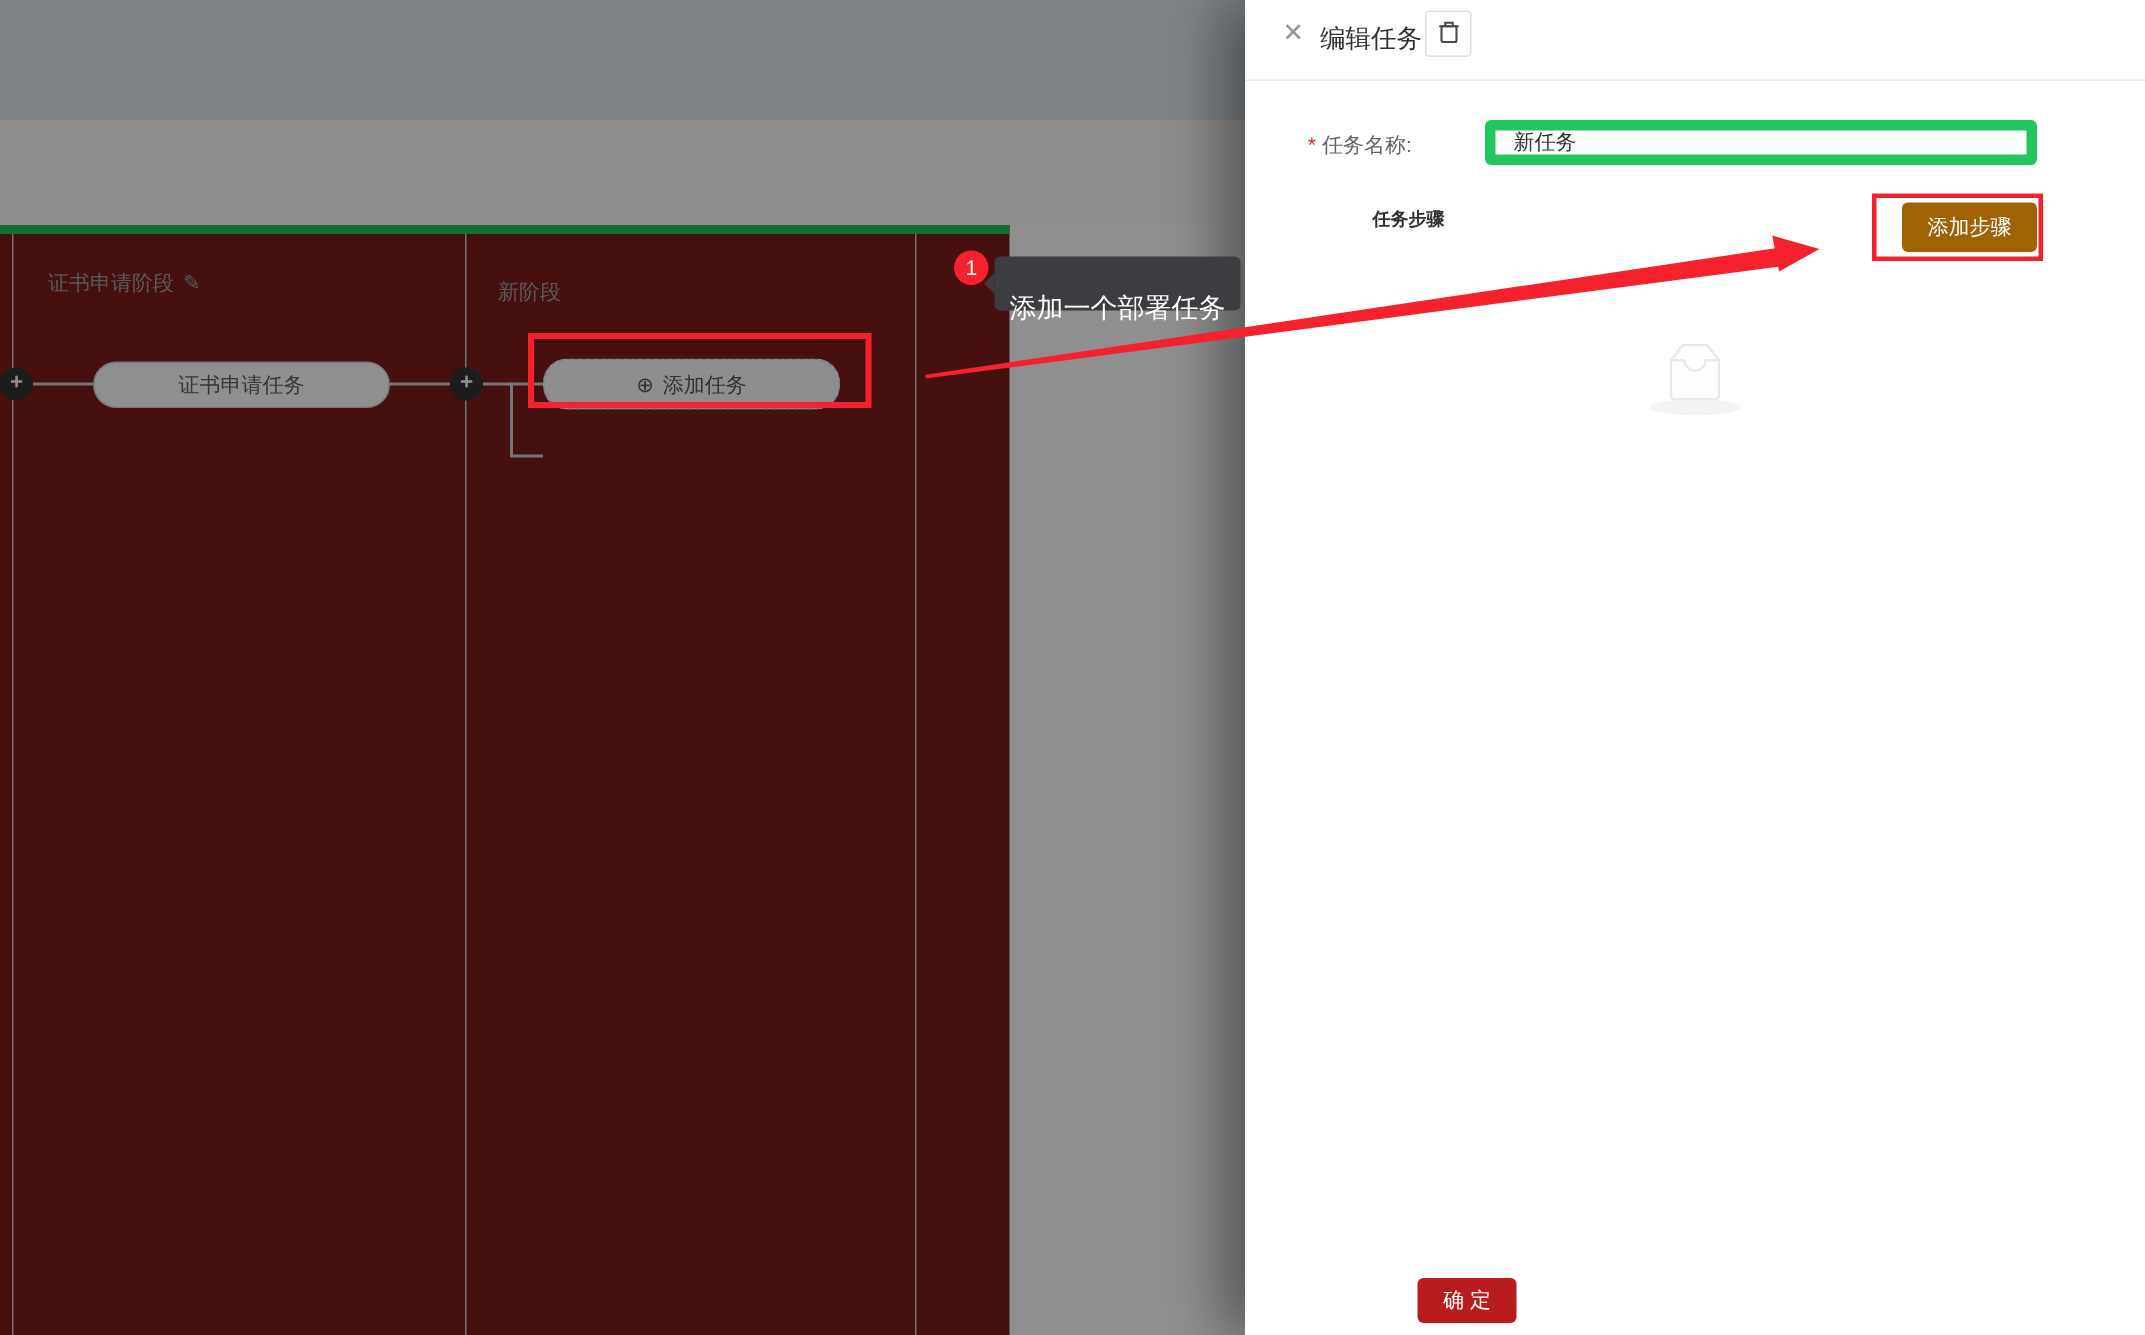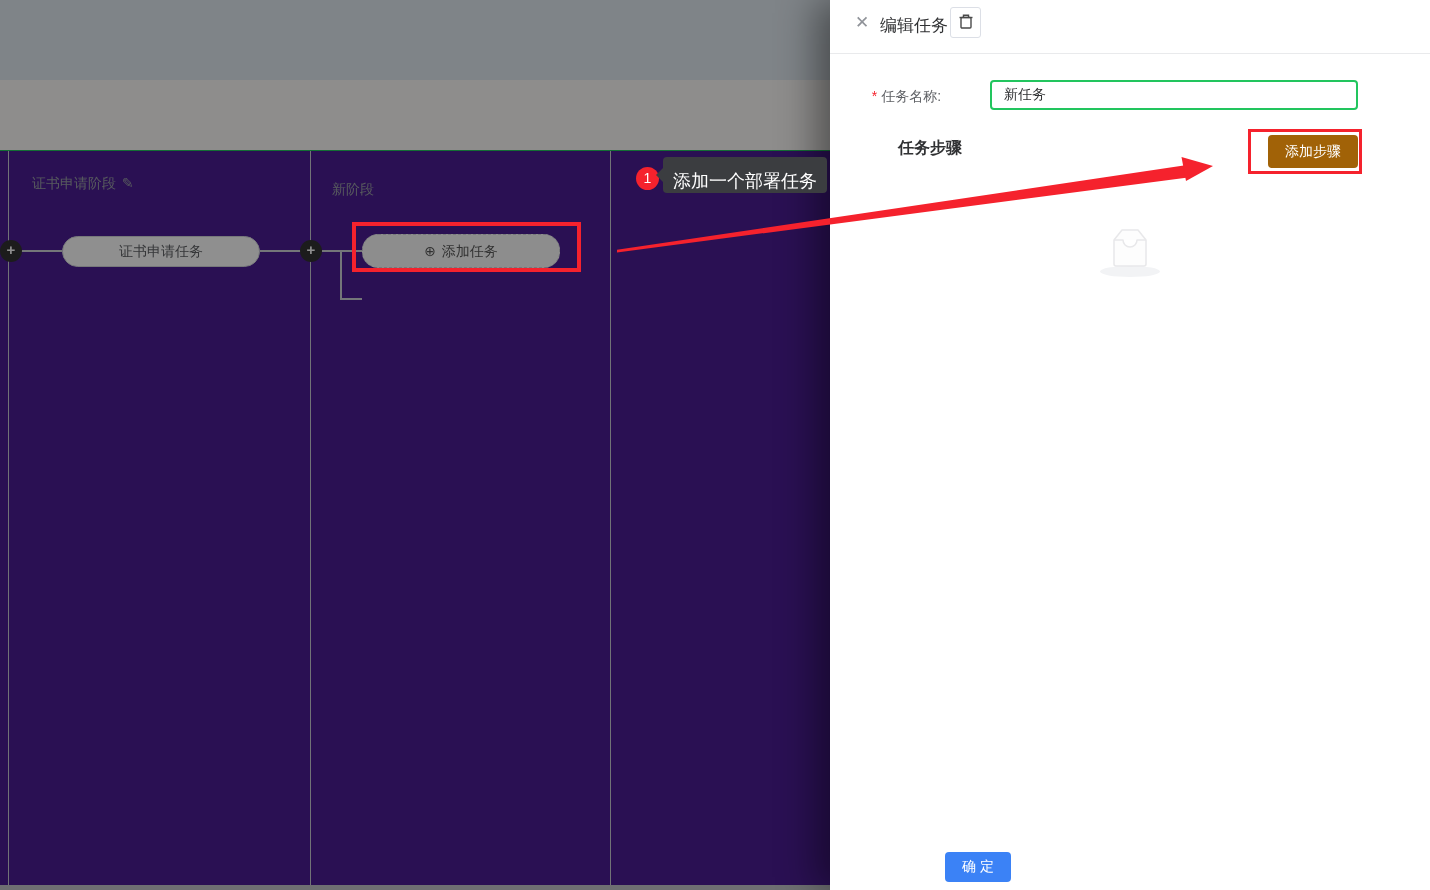--- a/index.html
+++ b/index.html
@@ -3,22 +3,22 @@
 <meta charset="utf-8">
 <style>
   * { margin:0; padding:0; box-sizing:border-box; }
   html,body { width:1430px; height:890px; overflow:hidden; background:#fff;
               font-family:"Liberation Sans","DejaVu Sans",sans-serif; }
   #screen { position:relative; width:1430px; height:890px; overflow:hidden; }
 
   
   .topbar  { position:absolute; left:0; top:0;   width:830px; height:80px; background:#e3ebf2; }
   .subbar  { position:absolute; left:0; top:80px; width:830px; height:70px; background:#fdfcfa; }
-  .board   { position:absolute; left:0; top:150px; width:830px; height:740px;
-             background:#4c1d95; border-top:1px solid #22c55e; }
+  .board   { position:absolute; left:0; top:150px; width:673px; height:740px;
+             background:#7f1d1d; border-top:6px solid #22c55e; }
   .col-divider { position:absolute; top:0; width:1px; height:734px; background:#c9cdd4; }
   .board-bottom-strip { position:absolute; left:0; top:734px; width:830px; height:6px; background:#c4c7cc; }
 
   .stage-title { position:absolute; font-size:14px; color:#9aa0a6; white-space:nowrap; }
   .edit-icon { margin-left:6px; font-size:14px; color:#9aa0a6; }
 
   .task-pill { position:absolute; background:#ffffff; border:1px solid #d4d7dc; border-radius:16px;
                font-size:14px; color:#606266; text-align:center; }
   .task-pill.solid { left:62px; top:85px; width:198px; height:31px; line-height:29px; }
   .task-pill.dashed { border-style:dashed; background:#fcfcfc; color:#595959; }
@@ -41,46 +41,46 @@
   .close-icon { position:absolute; left:25px; top:12px; font-size:17px; color:#909399; cursor:pointer; }
   .drawer-title { position:absolute; left:50px; top:14px; font-size:17px; color:#303133; font-weight:500; }
   .delete-task-button { position:absolute; left:120px; top:7px; width:31px; height:31px;
                         border:1px solid #dcdfe6; border-radius:3px; background:#fff;
                         display:flex; align-items:center; justify-content:center; cursor:pointer; }
 
   .required-mark { color:#f5222d; margin-right:4px; font-size:14px; }
   .task-name-label { position:absolute; left:0; top:88px; width:153px; text-align:center;
                      font-size:14px; color:#606266; }
   .task-name-input { position:absolute; left:160px; top:80px; width:368px; height:30px;
-                     border:2px solid #22c55e; border-radius:4px; padding:0 12px;
+                     border:7px solid #22c55e; border-radius:4px; padding:0 12px;
                      font-size:14px; color:#303133; outline:none;
                      font-family:"Liberation Sans","DejaVu Sans",sans-serif; }
 
-  .section-title { position:absolute; left:68px; top:138px; font-size:16px; font-weight:600; color:#303133; }
+  .section-title { position:absolute; left:85px; top:138px; font-size:12px; font-weight:600; color:#303133; }
   .add-step-button { position:absolute; left:438px; top:135px; width:90px; height:33px;
                      border:none; border-radius:4px; color:#fff; font-size:14px; cursor:pointer; }
 
   .empty-state { position:absolute; left:0; top:226px; width:600px; text-align:center; }
   .empty-icon-wrap { position:relative; width:64px; height:56px; margin:0 auto; }
   .empty-shadow { position:absolute; left:2px; top:40px; width:60px; height:11px; border-radius:50%;
                   background:#f2f3f5; }
   .empty-text { margin-top:6px; font-size:14px; color:#bfc4cc; }
 
   .confirm-button { position:absolute; left:115px; top:852px; width:66px; height:30px;
                     border:none; border-radius:4px; color:#fff; font-size:14px; cursor:pointer; }
 
   
   .annotation-layer { position:absolute; left:0; top:0; width:1430px; height:890px; pointer-events:none; }
   .highlight-box { position:absolute; border-style:solid; border-color:#f5222d; }
   .box-add-task { left:352px; top:222px; width:229px; height:50px; border-width:4px; }
   .box-add-step { left:1248px; top:129px; width:114px; height:45px; border-width:3px; }
   .step-badge { position:absolute; left:636px; top:167px; width:23px; height:23px; border-radius:50%;
                 background:#f5222d; color:#fff; font-size:14px; line-height:23px; text-align:center; }
-  .step-tooltip { position:absolute; left:663px; top:157px; height:36px; line-height:36px;
-                  padding:6px 10px; background:#3b3d40; border-radius:4px;
+  .step-tooltip { position:absolute; left:663px; top:171px; height:36px; line-height:36px;
+                  padding:16px 10px; background:#3b3d40; border-radius:4px;
                   color:#fff; font-size:18px; white-space:nowrap; }
   .step-tooltip::before { content:""; position:absolute; left:-7px; top:11px;
                           border-top:7px solid transparent; border-bottom:7px solid transparent;
                           border-right:7px solid #3b3d40; }
   svg.arrow { position:absolute; left:0; top:0; }
 </style>
 </head>
 <body>
 
 <div id="screen">
@@ -148,21 +148,21 @@
         <div class="empty-shadow"></div>
         <svg width="52" height="44" viewBox="0 0 52 44" style="position:absolute; left:6px; top:0">
           <g fill="#fdfdfd" stroke="#e8e8ea" stroke-width="1.5" stroke-linejoin="round">
             <path d="M10 14 L18 4 H34 L42 14 V38 a2 2 0 0 1 -2 2 H12 a2 2 0 0 1 -2 -2 Z"></path>
             <path d="M10 14 H19 a7 7 0 0 0 14 0 H42" fill="#fff"></path>
           </g>
         </svg>
       </div>
     </div>
 
-    <button class="confirm-button" style="background:#3b82f6">确 定</button>
+    <button class="confirm-button" style="background:#b91c1c">确 定</button>
   </div>
 
   <div class="annotation-layer">
     <div class="highlight-box box-add-task"></div>
     <div class="highlight-box box-add-step"></div>
 
     <svg class="arrow" width="1430" height="890" viewBox="0 0 1430 890">
       <polygon points="617,249.8 1187,165 1188,177.5 617,252.4" fill="#f5222d"></polygon>
       <polygon points="1213,166 1181.5,157 1186,181" fill="#f5222d"></polygon>
     </svg>

